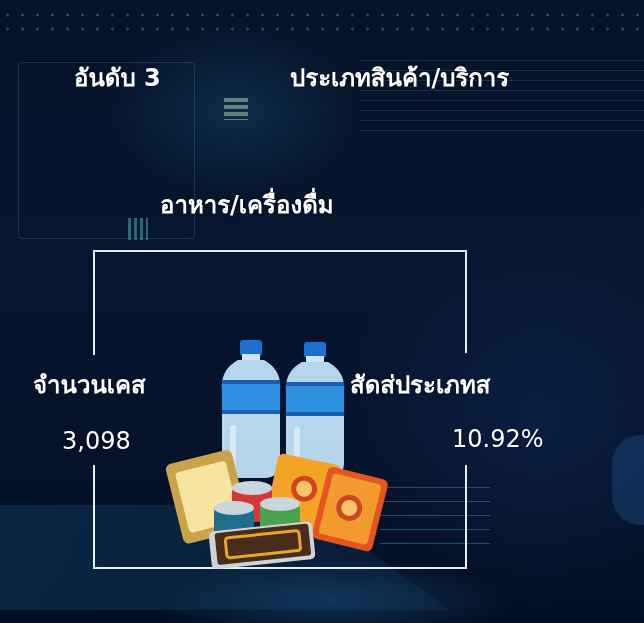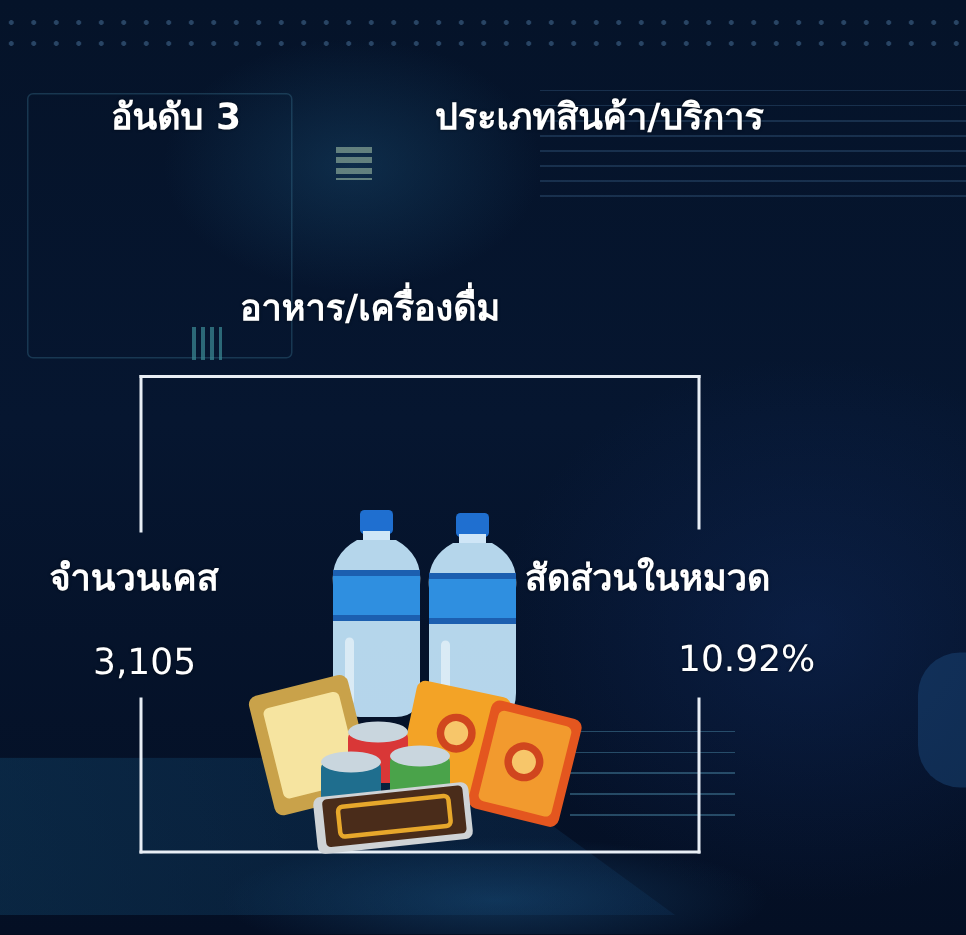--- a/index.html
+++ b/index.html
@@ -65,22 +65,22 @@
   <div class="txt category-label">ประเภทสินค้า/บริการ</div>
 
   <div class="frame-line f-top"></div>
   <div class="frame-line f-bottom"></div>
   <div class="frame-line f-left-a"></div>
   <div class="frame-line f-left-b"></div>
   <div class="frame-line f-right-a"></div>
   <div class="frame-line f-right-b"></div>
 
   <div class="txt count-label">จำนวนเคส</div>
-  <div class="txt count-value">3,105</div>
-  <div class="txt share-label">สัดส่วนในหมวด</div>
+  <div class="txt count-value">3,098</div>
+  <div class="txt share-label">สัดส่ประเภทส</div>
   <div class="txt share-value">10.92%</div>
 
   <div class="illus">
     <svg width="240" height="240" viewBox="0 0 240 240">
 
       <g>
         <rect x="80" y="10" width="22" height="16" rx="3" fill="#1f6fd0"></rect>
         <rect x="82" y="24" width="18" height="6" fill="#cfe6f7"></rect>
         <path d="M78 30 Q60 40 62 60 L62 130 Q62 148 80 148 L104 148 Q120 148 120 130 L120 60 Q122 40 104 30 Z" fill="#bfe0f5" opacity="0.95"></path>
         <rect x="62" y="52" width="58" height="30" fill="#2f8fe0"></rect>

